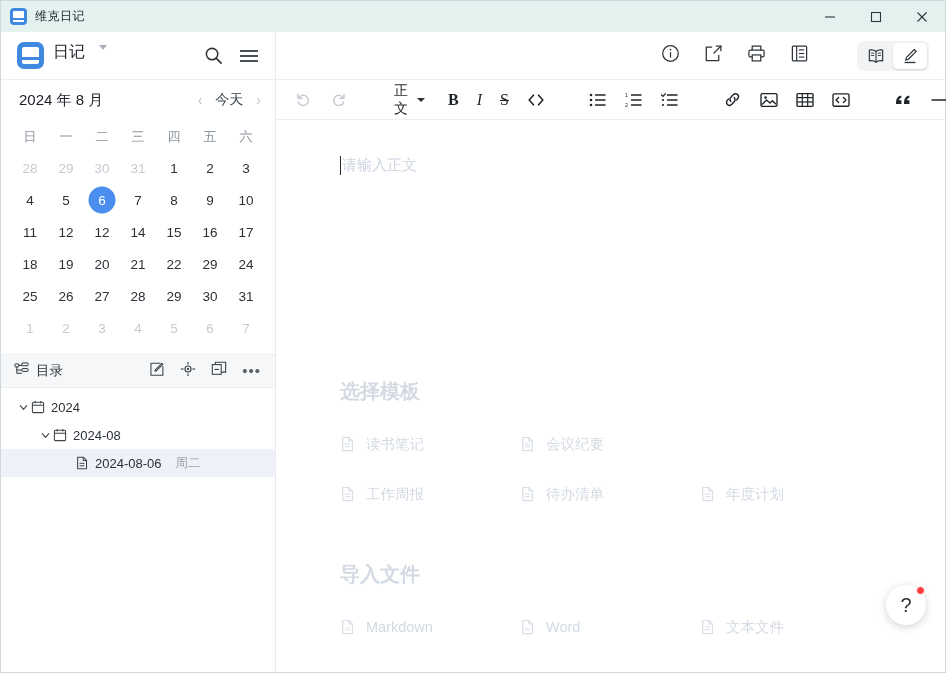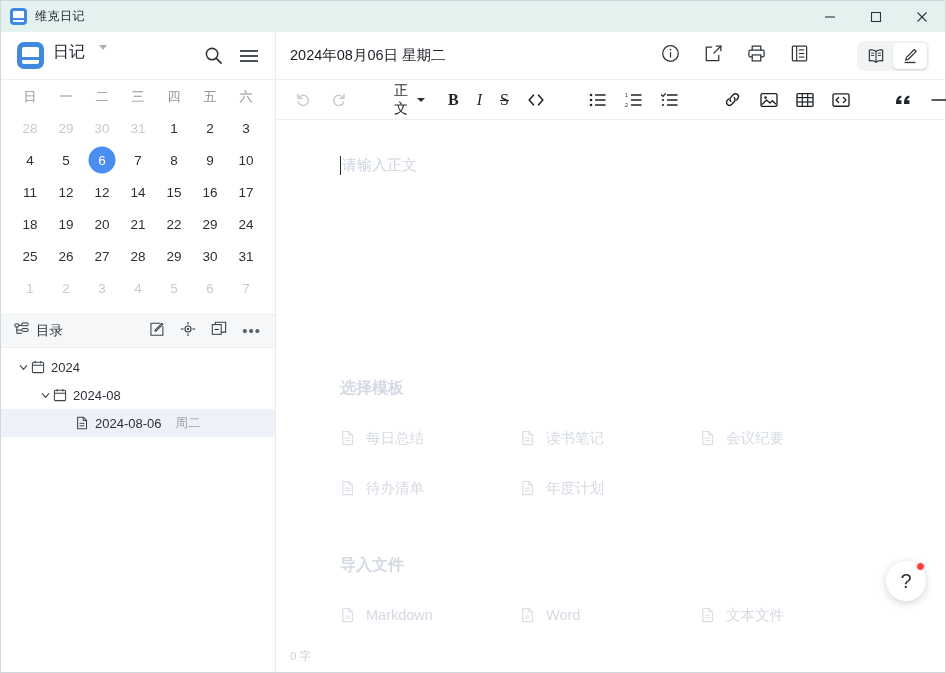--- a/index.html
+++ b/index.html
@@ -189,21 +189,21 @@
     font-size: 15px; color: #cdd5e0;
     display: flex; align-items: center;
   }
   .caret-bar {
     display: inline-block; width: 1px; height: 19px; background: #21262b;
     margin-right: 1px;
   }
 
   .sections { position: absolute; left: 64px; top: 258px; right: 40px; }
   .sec-title {
-    font-size: 16px; color: #d4dae3; font-weight: bold; margin-bottom: 26px;
+    font-size: 20px; color: #d4dae3; font-weight: bold; margin-bottom: 26px;
   }
   .sec-grid { display: flex; }
   .sec-col { width: 180px; }
   .sec-item {
     display: flex; align-items: center; gap: 11px;
     height: 26px; margin-bottom: 24px;
     color: #d4dae3; font-size: 14.5px;
   }
   .sec-item .g { color: #d7dde5; display: flex; align-items: center; }
   .sections .sec-block + .sec-block { margin-top: 30px; }
@@ -278,20 +278,28 @@
           <div class="ico-btn">
             <svg width="20" height="16" viewBox="0 0 20 16">
                 <line x1="1" y1="3" x2="19" y2="3" stroke="#2d3338" stroke-width="1.7"></line>
                 <line x1="1" y1="8" x2="19" y2="8" stroke="#2d3338" stroke-width="1.7"></line>
                 <line x1="1" y1="13" x2="19" y2="13" stroke="#2d3338" stroke-width="1.7"></line>
               </svg>
           </div>
         </div>
       </div>
 
+      <div class="month-bar">
+        <div class="month-label">2024 年 8 月</div>
+        <div class="month-nav">
+          <div class="arrow">‹</div>
+          <div class="month-today">今天</div>
+          <div class="arrow">›</div>
+        </div>
+      </div>
 
       <div class="cal">
         <div class="cal-row cal-head">
           <div class="cal-cell">日</div>
           <div class="cal-cell">一</div>
           <div class="cal-cell">二</div>
           <div class="cal-cell">三</div>
           <div class="cal-cell">四</div>
           <div class="cal-cell">五</div>
           <div class="cal-cell">六</div>
@@ -523,21 +531,20 @@
             </span>
             <span>2024-08-06</span>
             <span class="tree-sub">周二</span>
           </div>
         </div>
     </div>
 
     <div class="editor">
 
       <div class="ed-head">
-        <div class="ed-date">2024年08月06日 星期二</div>
         <div class="ed-head-actions">
           <span>
             <svg width="19" height="19" viewBox="0 0 20 20">
                 <circle cx="10" cy="10" r="8.2" fill="none" stroke="#2d3338" stroke-width="1.3"></circle>
                 <circle cx="10" cy="5.9" r="0.95" fill="#2d3338"></circle>
                 <line x1="10" y1="8.6" x2="10" y2="14.4" stroke="#2d3338" stroke-width="1.3"></line>
               </svg>
           </span>
           <span>
             <svg width="19" height="19" viewBox="0 0 20 20">
@@ -702,33 +709,20 @@
         <div class="placeholder">
           <span class="caret-bar"></span>
           <span>请输入正文</span>
         </div>
 
         <div class="sections">
           <div class="sec-block">
             <div class="sec-title">选择模板</div>
             <div id="tpl-rows">
                 <div class="sec-grid">
-                  <div class="sec-col">
-                    <div class="sec-item">
-                      <span class="g">
-                        <svg width="15" height="16" viewBox="0 0 16 17">
-                          <path d="M3 1.5 H9.6 L13.2 5.1 V15.5 H3 Z" fill="none" stroke="#d7dde5" stroke-width="1.2" stroke-linejoin="round"></path>
-                          <path d="M9.4 1.5 V5.3 H13.2" fill="none" stroke="#d7dde5" stroke-width="1.2" stroke-linejoin="round"></path>
-                          <line x1="5.2" y1="8.6" x2="10.8" y2="8.6" stroke="#d7dde5" stroke-width="1.1"></line>
-                          <line x1="5.2" y1="11.4" x2="10.8" y2="11.4" stroke="#d7dde5" stroke-width="1.1"></line>
-                        </svg>
-                      </span>
-                      <span>每日总结</span>
-                    </div>
-                  </div>
                   <div class="sec-col">
                     <div class="sec-item">
                       <span class="g">
                         <svg width="15" height="16" viewBox="0 0 16 17">
                           <path d="M3 1.5 H9.6 L13.2 5.1 V15.5 H3 Z" fill="none" stroke="#d7dde5" stroke-width="1.2" stroke-linejoin="round"></path>
                           <path d="M9.4 1.5 V5.3 H13.2" fill="none" stroke="#d7dde5" stroke-width="1.2" stroke-linejoin="round"></path>
                           <line x1="5.2" y1="8.6" x2="10.8" y2="8.6" stroke="#d7dde5" stroke-width="1.1"></line>
                           <line x1="5.2" y1="11.4" x2="10.8" y2="11.4" stroke="#d7dde5" stroke-width="1.1"></line>
                         </svg>
                       </span>
@@ -743,20 +737,33 @@
                           <path d="M9.4 1.5 V5.3 H13.2" fill="none" stroke="#d7dde5" stroke-width="1.2" stroke-linejoin="round"></path>
                           <line x1="5.2" y1="8.6" x2="10.8" y2="8.6" stroke="#d7dde5" stroke-width="1.1"></line>
                           <line x1="5.2" y1="11.4" x2="10.8" y2="11.4" stroke="#d7dde5" stroke-width="1.1"></line>
                         </svg>
                       </span>
                       <span>会议纪要</span>
                     </div>
                   </div>
                 </div>
                 <div class="sec-grid">
+                  <div class="sec-col">
+                    <div class="sec-item">
+                      <span class="g">
+                        <svg width="15" height="16" viewBox="0 0 16 17">
+                          <path d="M3 1.5 H9.6 L13.2 5.1 V15.5 H3 Z" fill="none" stroke="#d7dde5" stroke-width="1.2" stroke-linejoin="round"></path>
+                          <path d="M9.4 1.5 V5.3 H13.2" fill="none" stroke="#d7dde5" stroke-width="1.2" stroke-linejoin="round"></path>
+                          <line x1="5.2" y1="8.6" x2="10.8" y2="8.6" stroke="#d7dde5" stroke-width="1.1"></line>
+                          <line x1="5.2" y1="11.4" x2="10.8" y2="11.4" stroke="#d7dde5" stroke-width="1.1"></line>
+                        </svg>
+                      </span>
+                      <span>工作周报</span>
+                    </div>
+                  </div>
                   <div class="sec-col">
                     <div class="sec-item">
                       <span class="g">
                         <svg width="15" height="16" viewBox="0 0 16 17">
                           <path d="M3 1.5 H9.6 L13.2 5.1 V15.5 H3 Z" fill="none" stroke="#d7dde5" stroke-width="1.2" stroke-linejoin="round"></path>
                           <path d="M9.4 1.5 V5.3 H13.2" fill="none" stroke="#d7dde5" stroke-width="1.2" stroke-linejoin="round"></path>
                           <line x1="5.2" y1="8.6" x2="10.8" y2="8.6" stroke="#d7dde5" stroke-width="1.1"></line>
                           <line x1="5.2" y1="11.4" x2="10.8" y2="11.4" stroke="#d7dde5" stroke-width="1.1"></line>
                         </svg>
                       </span>
@@ -824,18 +831,15 @@
               </div>
           </div>
         </div>
 
         <div class="fab">
           <span>?</span>
           <span class="fab-dot"></span>
         </div>
       </div>
 
-      <div style="position:relative;height:24px;flex:0 0 24px;">
-        <div class="wordcount">0 字</div>
-      </div>
     </div>
   </div>
 </div>
 
 </body></html>

